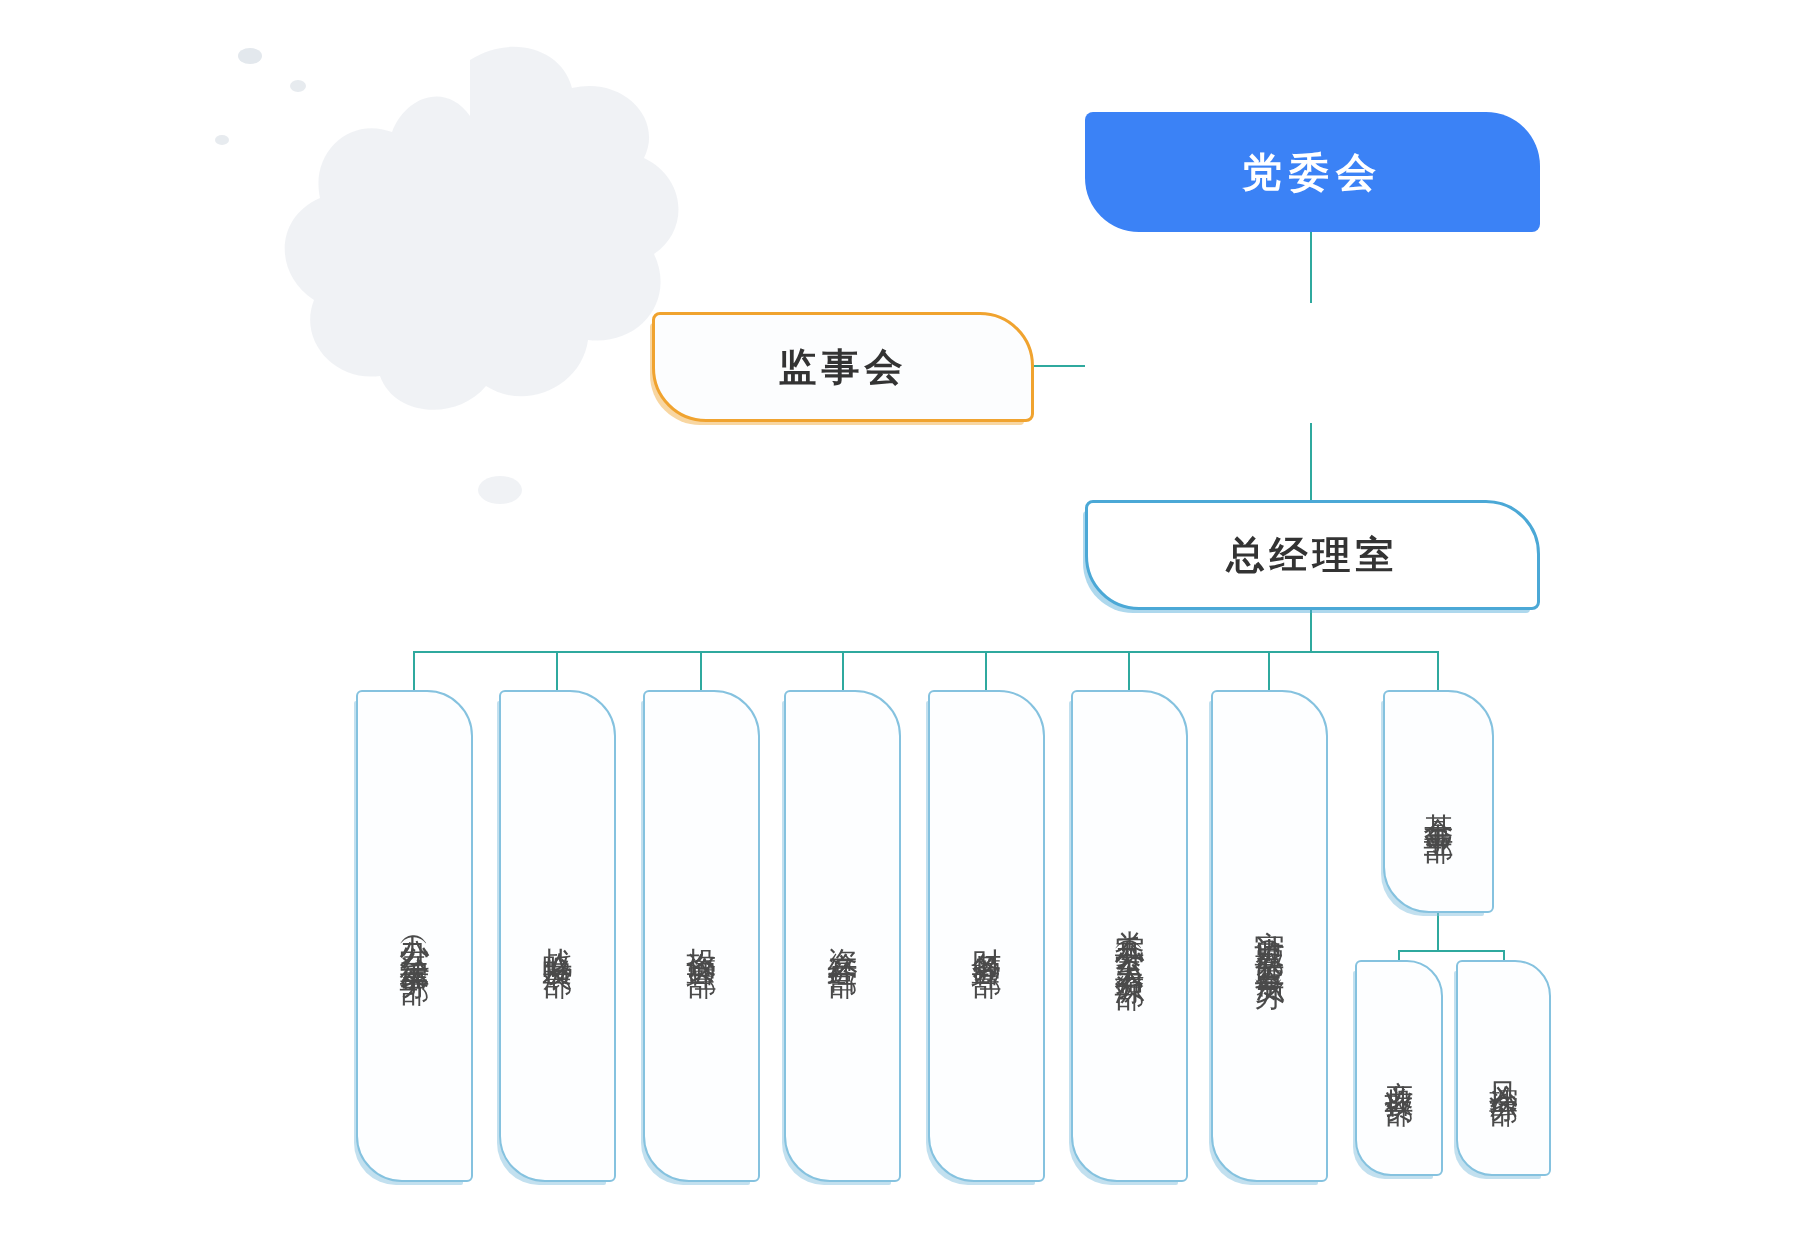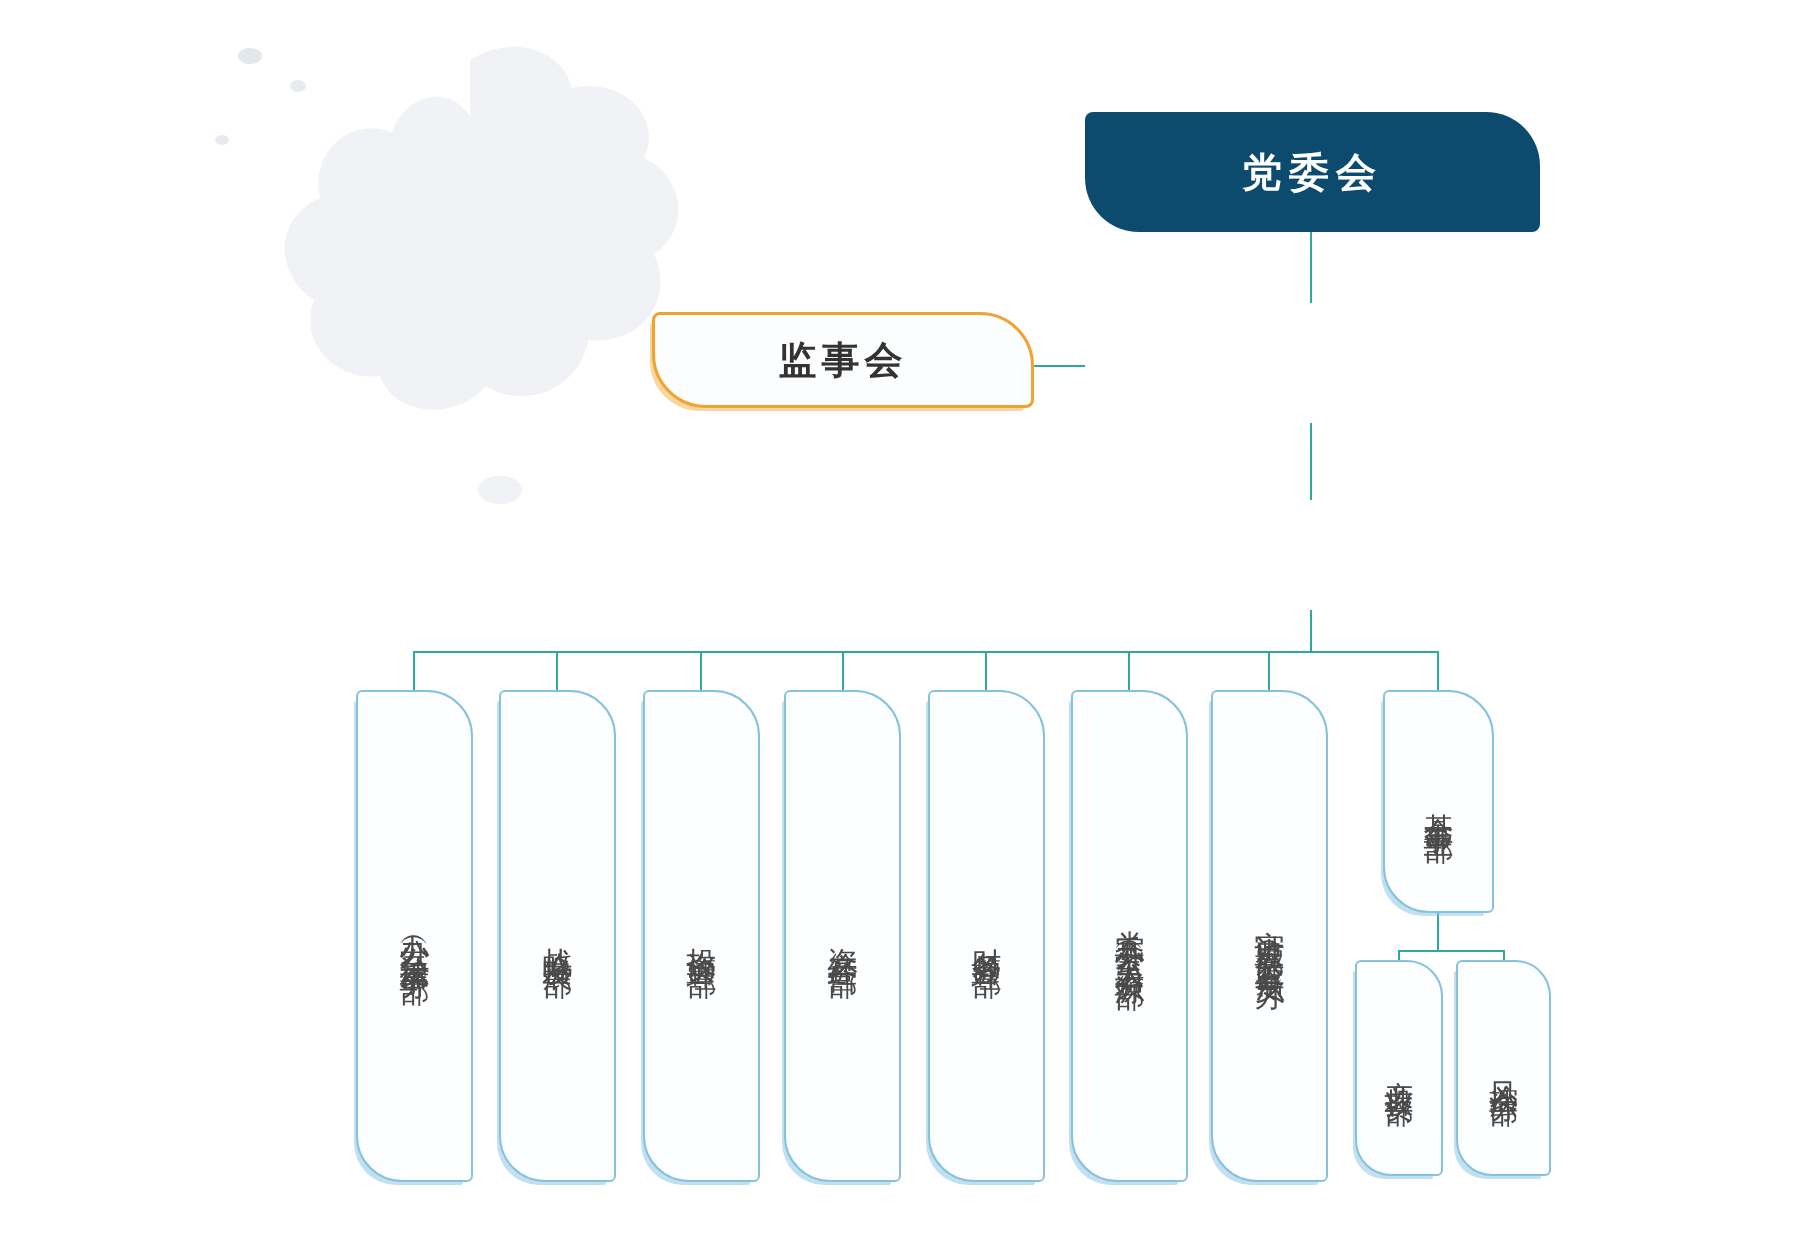--- a/index.html
+++ b/index.html
@@ -19,21 +19,21 @@
   .line.h { height: 2px; }
   .line.v { width: 2px; }
 
   
   .node {
     position: absolute;
     display: flex; align-items: center; justify-content: center;
     border-radius: 8px 54px 8px 54px;
   }
   .node-solid {
-    background: #0c4a6e;
+    background: #3b82f6;
     color: #ffffff;
     font-weight: bold;
     font-size: 40px;
     letter-spacing: 7px;
   }
   .node-outline-blue {
     background: #ffffff;
     border: 3px solid #4BA8D6;
     color: #333333;
     font-weight: bold;
@@ -102,24 +102,27 @@
   <div class="line v" style="left:1437px; top:913px; height:37px;"></div>
   <div class="line h" style="left:1398px; top:950px; width:107px;"></div>
   <div class="line v" style="left:1398px; top:950px; height:11px;"></div>
   <div class="line v" style="left:1503px; top:950px; height:11px;"></div>
 
   <div class="node node-solid" style="left:1085px; top:112px; width:455px; height:120px;">
     <span>党委会</span>
   </div>
 
 
-  <div class="node node-outline-orange" style="left:652px; top:312px; width:382px; height:96px;">
+  <div class="node node-outline-orange" style="left:652px; top:312px; width:382px; height:110px;">
     <span>监事会</span>
   </div>
 
+  <div class="node node-outline-blue" style="left:1085px; top:500px; width:455px; height:110px;">
+    <span>总经理室</span>
+  </div>
 
   <div class="dept" style="left:356px; top:690px; width:117px; height:492px;">
     <span class="vtext">办公室（法律事务部）</span>
   </div>
 
   <div class="dept" style="left:499px; top:690px; width:117px; height:492px;">
     <span class="vtext">战略发展部</span>
   </div>
 
   <div class="dept" style="left:643px; top:690px; width:117px; height:492px;">

